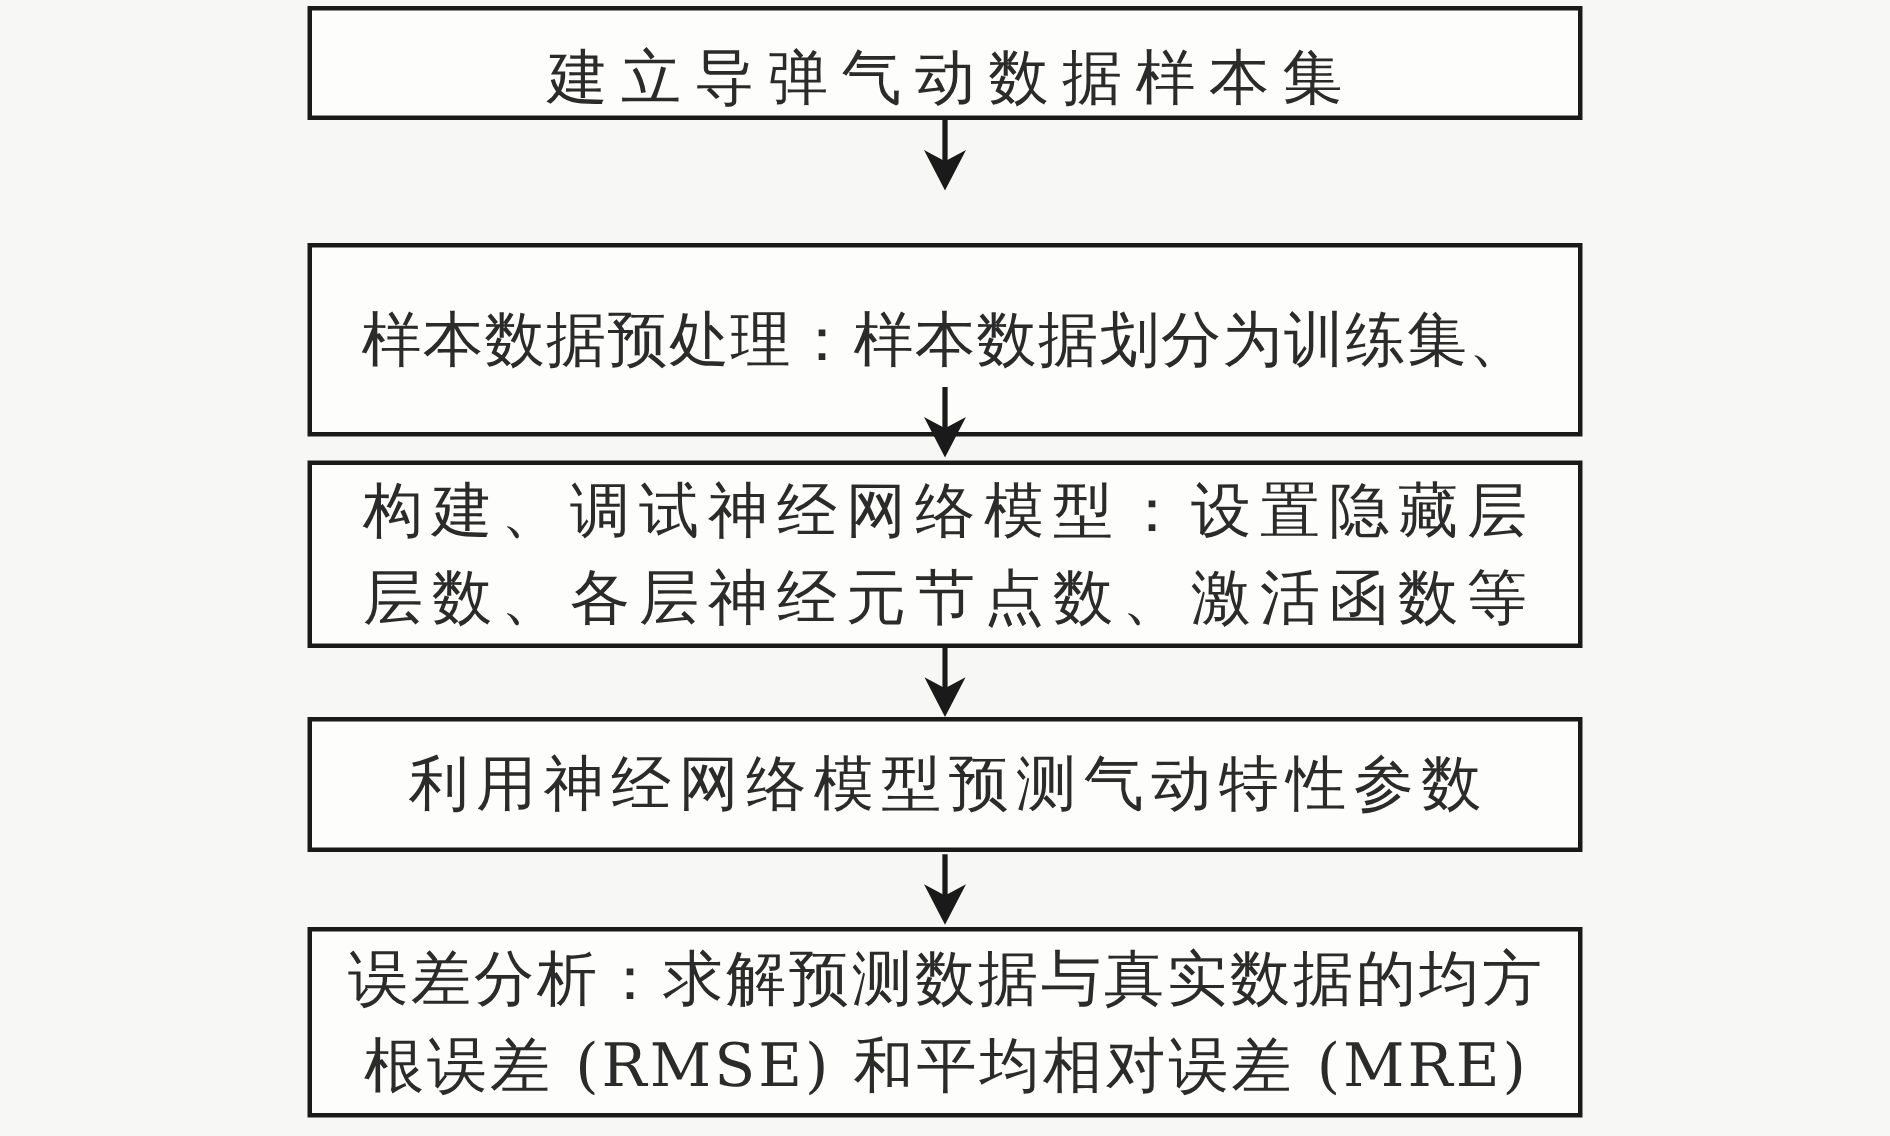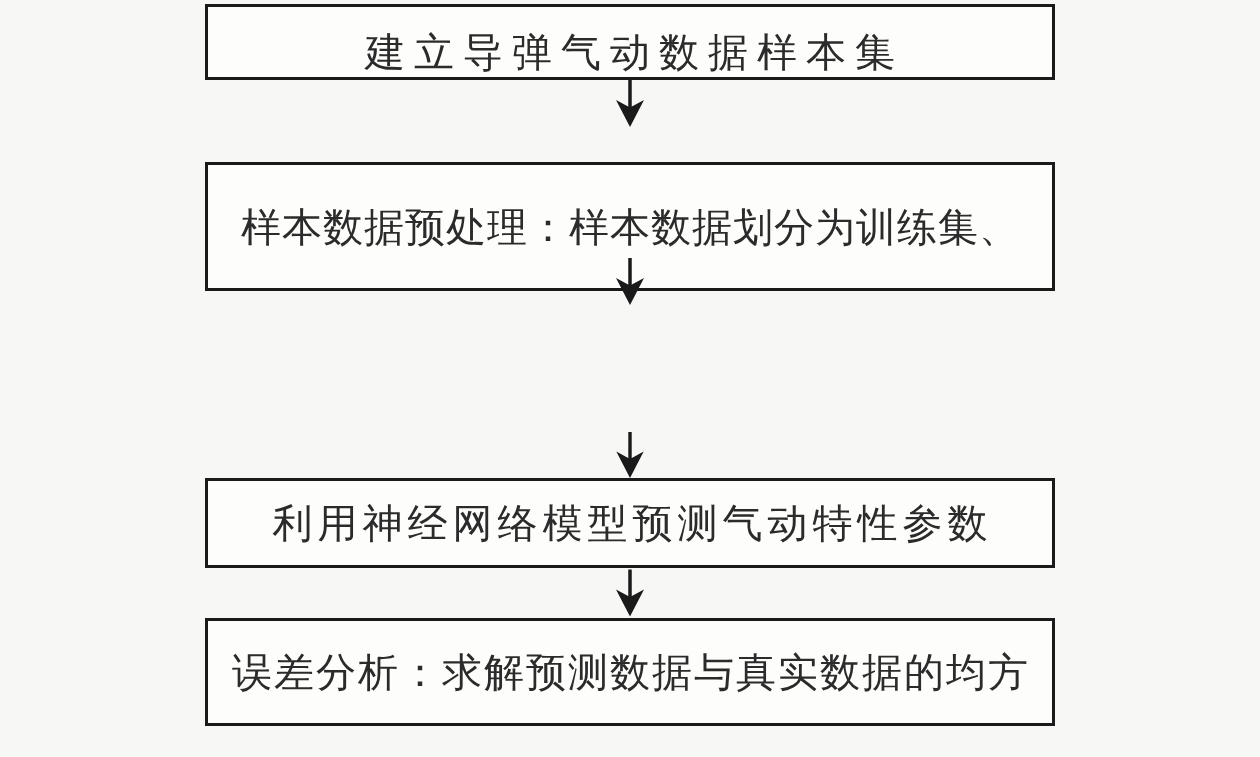--- a/index.html
+++ b/index.html
@@ -35,21 +35,21 @@
     text-align: center;
   }
   .flow-box .line {
     white-space: nowrap;
     line-height: 58px;
   }
   .box-1 { top: 4px;   height: 76px;  }
   .box-2 { top: 127px; height: 129px; margin-top: 35px; }
   .box-3 { top: 307px; height: 125px; }
   .box-4 { top: 478px; height: 90px; text-align: center;  }
-  .box-5 { top: 618px; height: 108px; }
+  .box-5 { top: 618px; height: 127px; }
 
   .box-1 .line { letter-spacing: 9px; padding-left: 9px; margin-top: 20px; }
   .box-2 .line { letter-spacing: 1px; padding-left: 1px; }
   .box-3 .line { letter-spacing: 6px; padding-left: 6px; }
   .box-4 .line { letter-spacing: 5px; padding-left: 5px; }
   .box-5 .line { letter-spacing: 2px; padding-left: 2px; }
 
   .flow-arrow {
     position: absolute;
     left: 612px;
@@ -82,20 +82,24 @@
     <div class="line">样本数据预处理：样本数据划分为训练集、</div>
   </div>
 
   <div class="flow-arrow arrow-2">
     <svg viewBox="0 0 36 47" aria-hidden="true">
       <line x1="18" y1="0" x2="18" y2="28" stroke="currentColor" stroke-width="3.5"></line>
       <path d="M 4 20 L 18 47 L 32 20 L 18 27.5 Z" fill="currentColor"></path>
     </svg>
   </div>
 
+  <div class="flow-box box-3">
+    <div class="line">构建、调试神经网络模型：设置隐藏层</div>
+    <div class="line">层数、各层神经元节点数、激活函数等</div>
+  </div>
 
   <div class="flow-arrow arrow-3">
     <svg viewBox="0 0 36 47" aria-hidden="true">
       <line x1="18" y1="0" x2="18" y2="28" stroke="currentColor" stroke-width="3.5"></line>
       <path d="M 4 20 L 18 47 L 32 20 L 18 27.5 Z" fill="currentColor"></path>
     </svg>
   </div>
 
   <div class="flow-box box-4">
     <div class="line">利用神经网络模型预测气动特性参数</div>
@@ -103,15 +107,16 @@
 
   <div class="flow-arrow arrow-4">
     <svg viewBox="0 0 36 47" aria-hidden="true">
       <line x1="18" y1="0" x2="18" y2="28" stroke="currentColor" stroke-width="3.5"></line>
       <path d="M 4 20 L 18 47 L 32 20 L 18 27.5 Z" fill="currentColor"></path>
     </svg>
   </div>
 
   <div class="flow-box box-5">
     <div class="line">误差分析：求解预测数据与真实数据的均方</div>
+    <div class="line">根误差 (RMSE) 和平均相对误差 (MRE)</div>
   </div>
 
 </div>
 
 </body></html>

